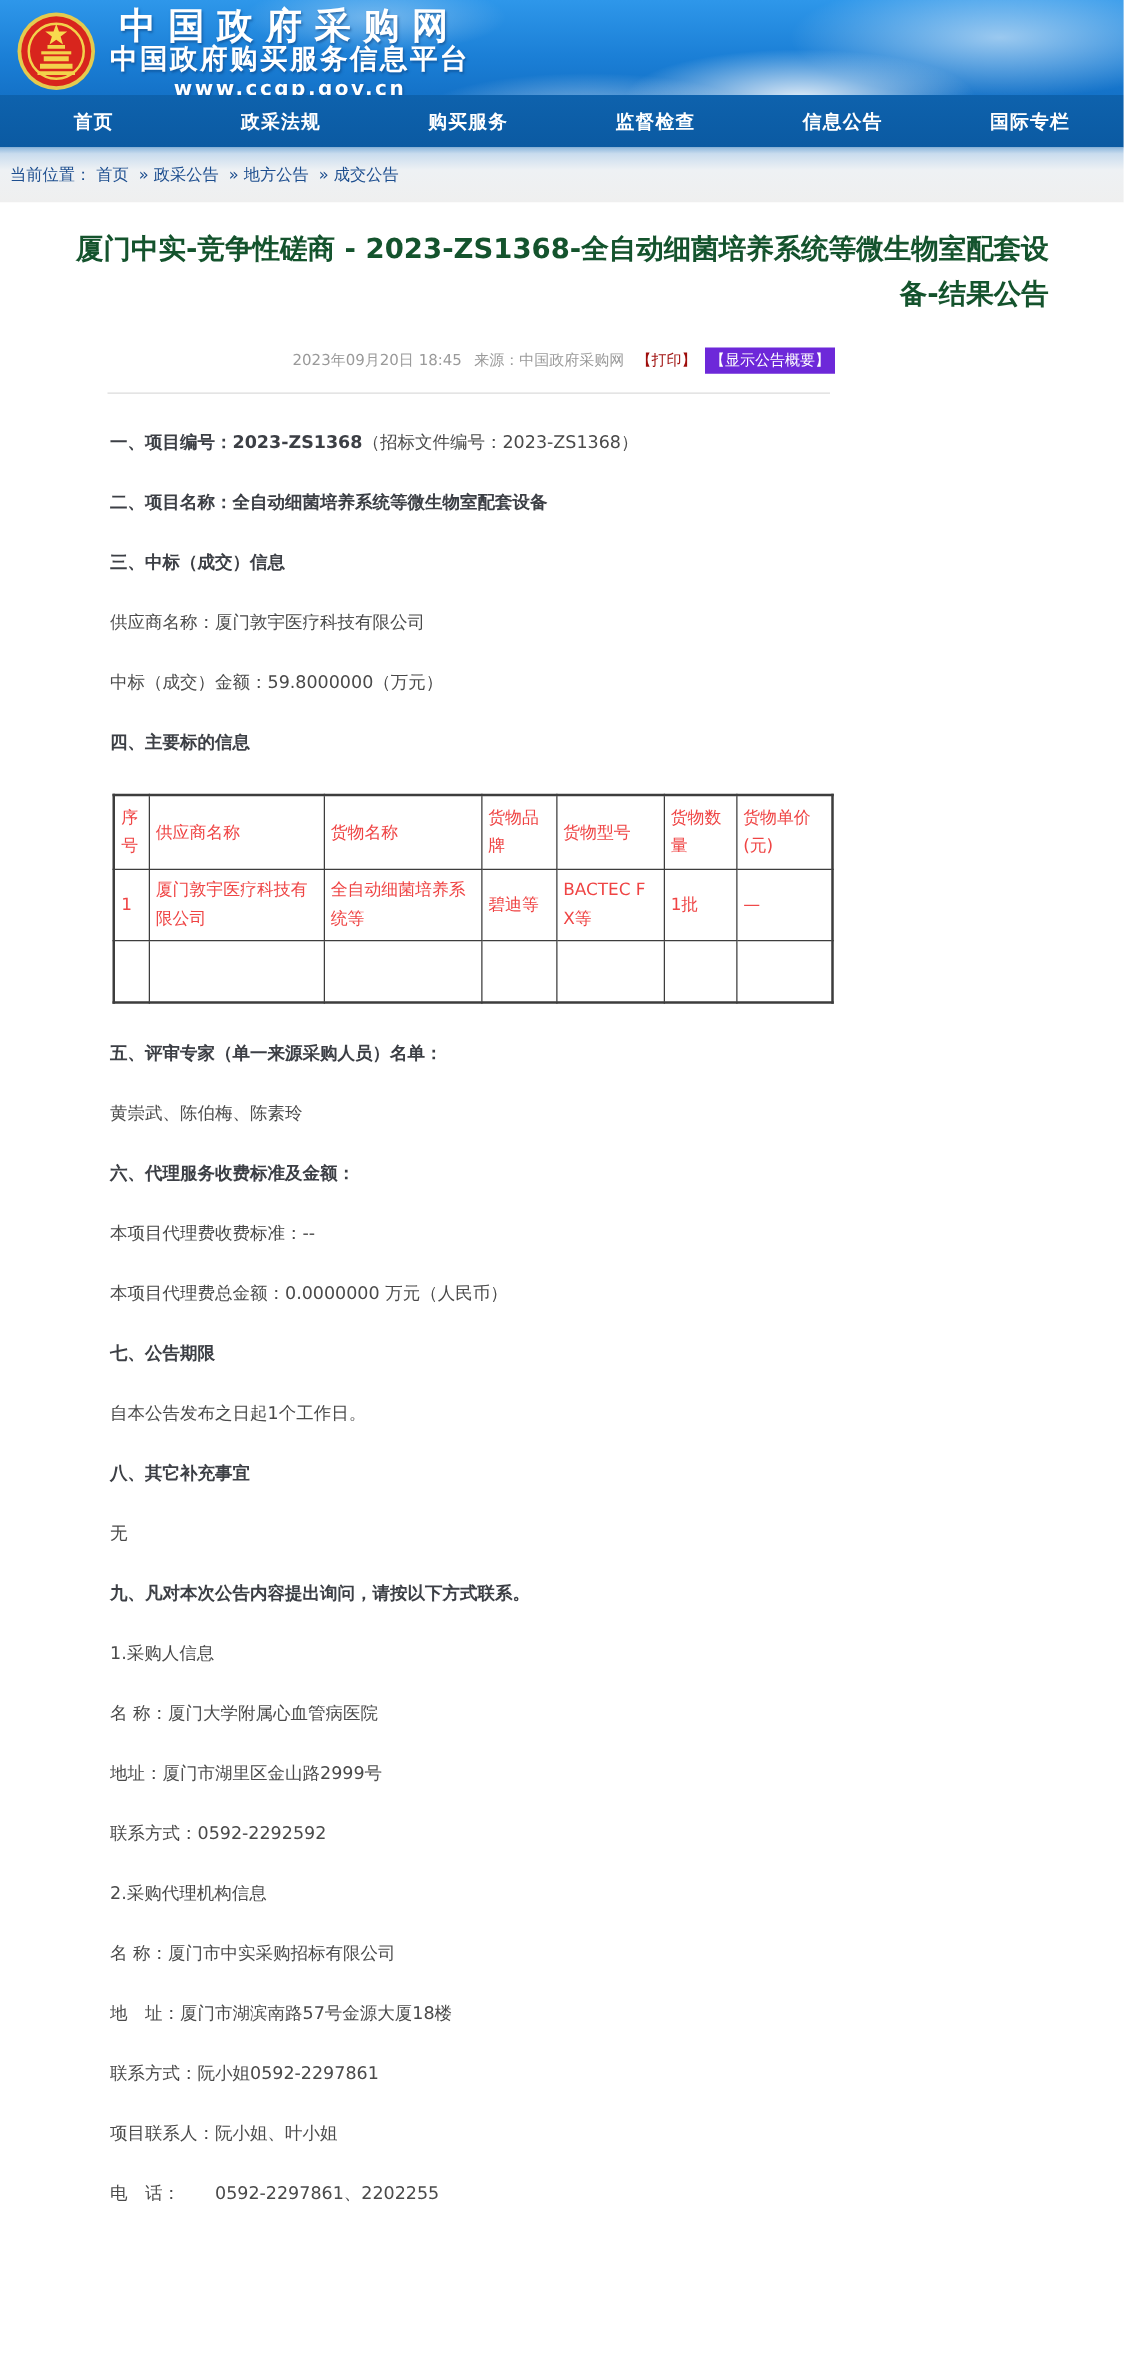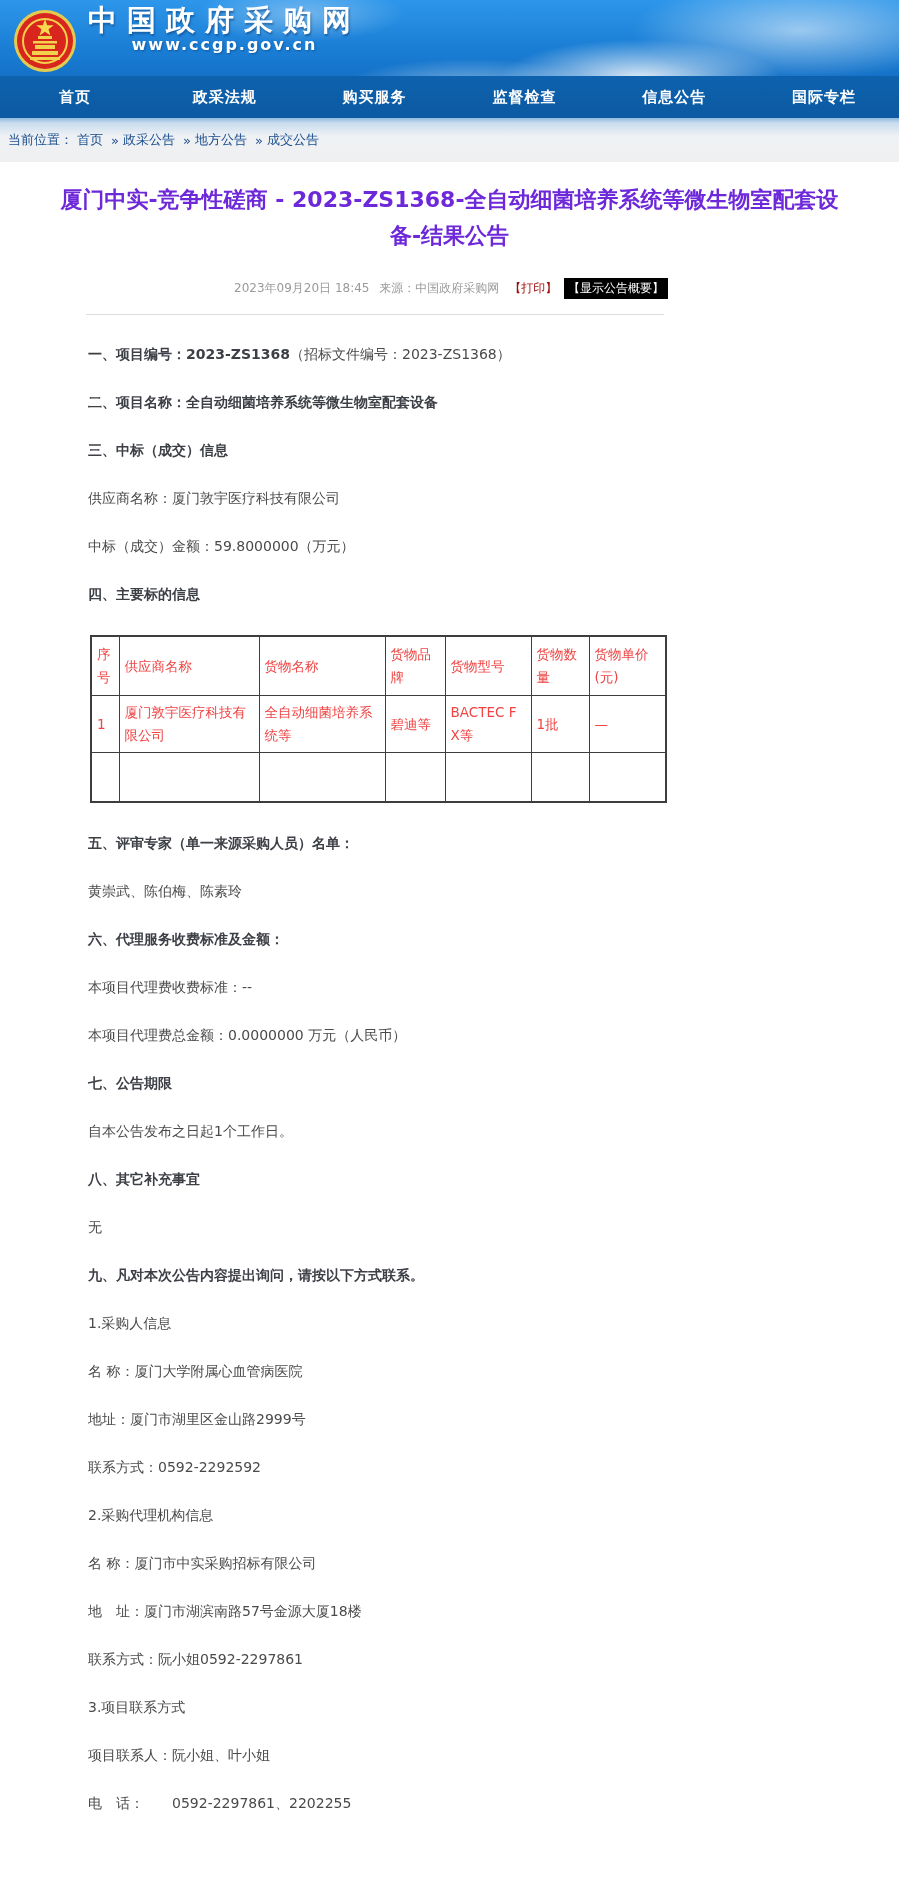--- a/index.html
+++ b/index.html
@@ -53,28 +53,28 @@
     display:flex;align-items:center;padding-left:8px;box-sizing:border-box;
     font-size:13px;color:#1d4e8f;
   }
   .breadcrumb span{margin-right:4px;}
   .crumb{color:#1d4e8f;text-decoration:none;cursor:pointer;}
   .crumb-sep{color:#1d4e8f;margin:0 4px;}
 
   
   .article{padding-top:20px;background:#fff;}
   .title{
-    margin:0 60px;text-align:center;
-    font-size:22px;font-weight:bold;line-height:36px;color:#6d28d9;
+    margin:0 60px;text-align:right;
+    font-size:22px;font-weight:bold;line-height:36px;color:#14532d;
   }
   .meta{text-align:center;margin-top:24px;font-size:12px;color:#9a9a9a;}
   .meta .m-part{margin:0 3px;}
   .print-link{color:#9e0d0b;cursor:pointer;}
   .summary-btn{
-    display:inline-block;background:#000000;color:#ffffff;
+    display:inline-block;background:#6d28d9;color:#ffffff;
     padding:2px 4px;cursor:pointer;font-size:12px;
   }
   .divider{border:none;border-top:1px solid #dcdcdc;width:578px;margin:15px 0 0 86px;}
 
   .body-content{padding:2px 140px 70px 88px;font-size:14px;color:#4a4a4a;}
   .body-content p{margin:27px 0;line-height:21px;}
   .b{font-weight:bold;color:#3c3f45;}
 
   
   table.results{
@@ -104,20 +104,21 @@
         <circle cx="33" cy="36" r="22" fill="none" stroke="#f3d24b" stroke-width="2"></circle>
         <polygon fill="#f8d94e" points="33,14 35.2,20.2 41.8,20.2 36.5,24.2 38.4,30.5 33,26.8 27.6,30.5 29.5,24.2 24.2,20.2 30.8,20.2"></polygon>
         <rect x="20" y="46" width="26" height="4" fill="#f3d24b"></rect>
         <rect x="23" y="40" width="20" height="4" fill="#f3d24b"></rect>
         <rect x="21" y="36" width="24" height="2.5" fill="#f3d24b"></rect>
         <rect x="26" y="31" width="14" height="3" fill="#f3d24b"></rect>
         <rect x="18" y="52" width="30" height="3" fill="#f3d24b"></rect>
       </svg>
       <div class="site-text">
         <div class="site-title">中国政府采购网</div>
+        <div class="site-subtitle">中国政府购买服务信息平台</div>
         <div class="site-url">www.ccgp.gov.cn</div>
       </div>
     </div>
   </header>
 
   <nav class="mainnav">
     <div class="nav-item">首页</div>
     <div class="nav-item">政采法规</div>
     <div class="nav-item">购买服务</div>
     <div class="nav-item">监督检查</div>
@@ -211,19 +212,18 @@
       <p><span>无</span></p>
       <p><span class="b">九、凡对本次公告内容提出询问，请按以下方式联系。</span></p>
       <p><span>1.采购人信息</span></p>
       <p><span>名 称：厦门大学附属心血管病医院</span></p>
       <p><span>地址：厦门市湖里区金山路2999号</span></p>
       <p><span>联系方式：0592-2292592</span></p>
       <p><span>2.采购代理机构信息</span></p>
       <p><span>名 称：厦门市中实采购招标有限公司</span></p>
       <p><span>地　址：厦门市湖滨南路57号金源大厦18楼</span></p>
       <p><span>联系方式：阮小姐0592-2297861</span></p>
-      <p><span>3.项目联系方式</span></p>
       <p><span>项目联系人：阮小姐、叶小姐</span></p>
       <p><span>电　话：　　0592-2297861、2202255</span></p>
 
     </div>
   </main>
 </div>
 
 </body></html>

